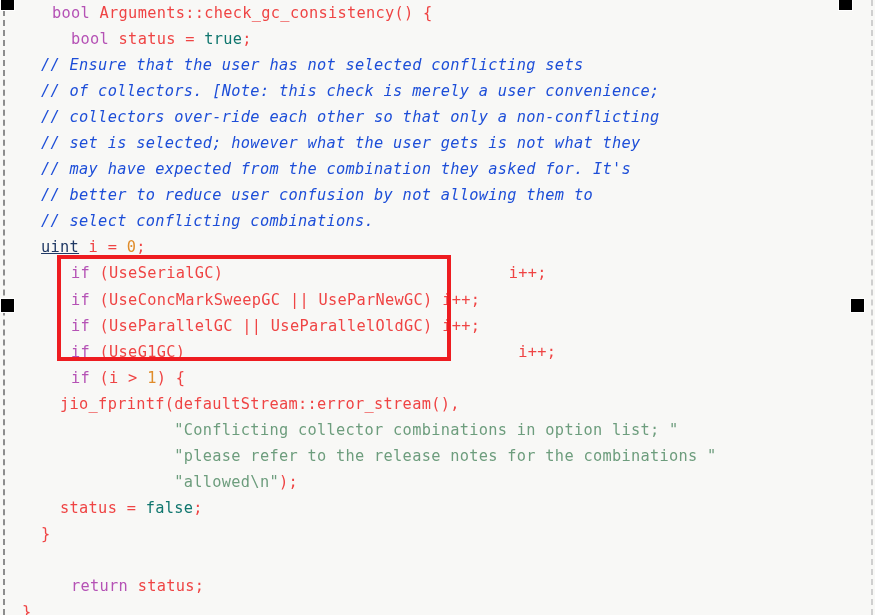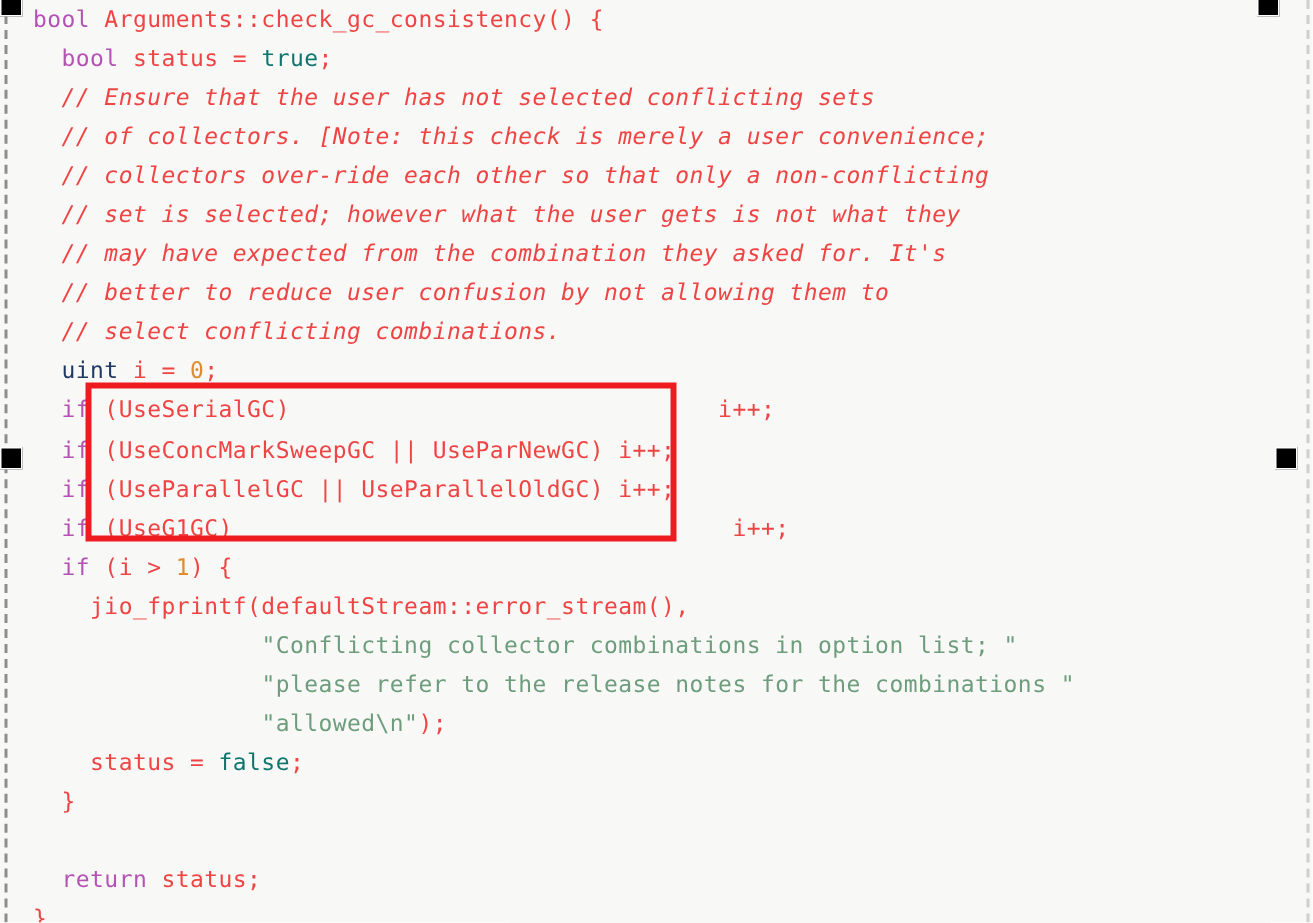--- a/index.html
+++ b/index.html
@@ -65,42 +65,42 @@
     white-space: pre;
     letter-spacing: 0.02em;
   }
   .line {
     height: 26.05px;
     padding-left: 22px;
     white-space: pre;
   }
 
   
-  .kw        { color: #b552b5; }   
+  .kw        { color: #b552b5; margin-left: 30px; }   
   .kw2       { color: #1f3864; }   
   .lit       { color: #3b9fd6; }   
   .num       { color: #e08c2a; }   
   .id        { color: #22304d; }   
   .str       { color: #6d9d7d; }   
   .cmt       { color: #a8aeb4; font-style: italic; }
 
   
   .red-box {
     position: absolute;
     left: 57px;
     top: 255px;
     width: 394px;
     height: 106px;
     border: 4px solid #ee1c20;
     box-sizing: border-box;
     pointer-events: none;
     background: transparent;
   }
 </style>
-<style>.kw{color:#b552b5;}.kw2{color:#1f3864;}.lit{color:#0f766e;}.num{color:#e08c2a;}.id,.punct{color:#ef4444;}.str{color:#6d9d7d;}.cmt{color:#ef4444;}.red-box{border-color:#ee1c20;}#slide-canvas{background:#f8f8f6;}</style></head>
+<style>.kw{color:#b552b5;}.kw2{color:#1f3864;text-decoration:underline;}.lit{color:#0f766e;}.num{color:#e08c2a;}.id,.punct{color:#ef4444;}.str{color:#6d9d7d;}.cmt{color:#1d4ed8;}.red-box{border-color:#ee1c20;}#slide-canvas{background:#f8f8f6;}</style></head>
 <body>
 
 <div id="slide-canvas">
 
   <div class="sel-frame-left"></div>
   <div class="sel-frame-right"></div>
 
   <pre class="code" id="code-block"><div class="line"><span class="kw">bool</span><span class="id"> </span><span class="id">Arguments::check_gc_consistency() {</span></div><div class="line"><span>  </span><span class="kw">bool</span><span class="id"> status = </span><span class="lit">true</span><span class="id">;</span></div><div class="line"><span>  </span><span class="cmt">// Ensure that the user has not selected conflicting sets</span></div><div class="line"><span>  </span><span class="cmt">// of collectors. [Note: this check is merely a user convenience;</span></div><div class="line"><span>  </span><span class="cmt">// collectors over-ride each other so that only a non-conflicting</span></div><div class="line"><span>  </span><span class="cmt">// set is selected; however what the user gets is not what they</span></div><div class="line"><span>  </span><span class="cmt">// may have expected from the combination they asked for. It's</span></div><div class="line"><span>  </span><span class="cmt">// better to reduce user confusion by not allowing them to</span></div><div class="line"><span>  </span><span class="cmt">// select conflicting combinations.</span></div><div class="line"><span>  </span><span class="kw2">uint</span><span class="id"> i = </span><span class="num">0</span><span class="id">;</span></div><div class="line"><span>  </span><span class="kw">if</span><span class="id"> (UseSerialGC)                              i++;</span></div><div class="line"><span>  </span><span class="kw">if</span><span class="id"> (UseConcMarkSweepGC || UseParNewGC) i++;</span></div><div class="line"><span>  </span><span class="kw">if</span><span class="id"> (UseParallelGC || UseParallelOldGC) i++;</span></div><div class="line"><span>  </span><span class="kw">if</span><span class="id"> (UseG1GC)                                   i++;</span></div><div class="line"><span>  </span><span class="kw">if</span><span class="id"> (i &gt; </span><span class="num">1</span><span class="id">) {</span></div><div class="line"><span>    </span><span class="id">jio_fprintf(defaultStream::error_stream(),</span></div><div class="line"><span>                </span><span class="str">"Conflicting collector combinations in option list; "</span></div><div class="line"><span>                </span><span class="str">"please refer to the release notes for the combinations "</span></div><div class="line"><span>                </span><span class="str">"allowed\n"</span><span class="id">);</span></div><div class="line"><span>    </span><span class="id">status = </span><span class="lit">false</span><span class="id">;</span></div><div class="line"><span>  </span><span class="id">}</span></div><div class="line">&nbsp;</div><div class="line"><span>  </span><span class="kw">return</span><span class="id"> status;</span></div><div class="line"><span class="id">}</span></div></pre>
 
   <div class="red-box"></div>

